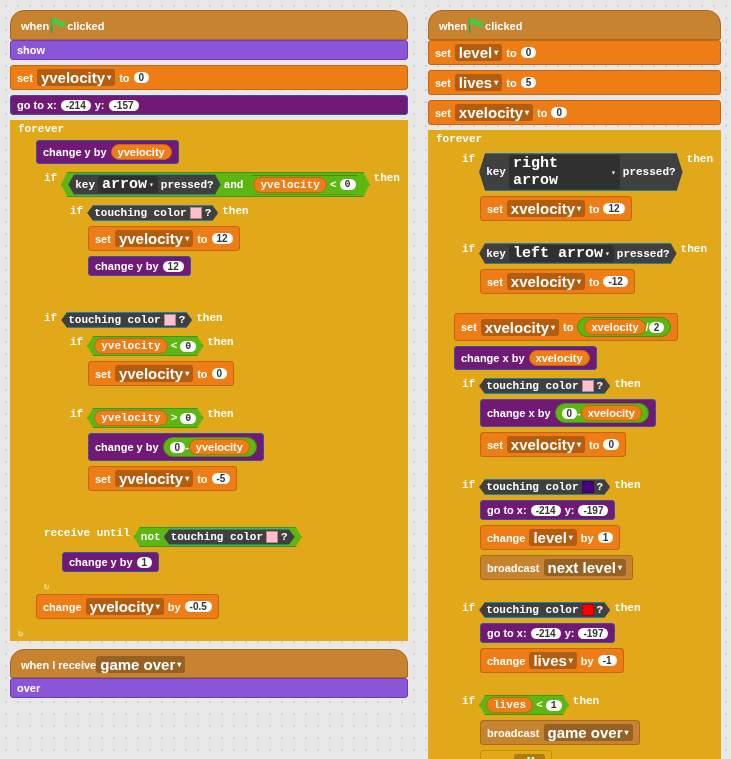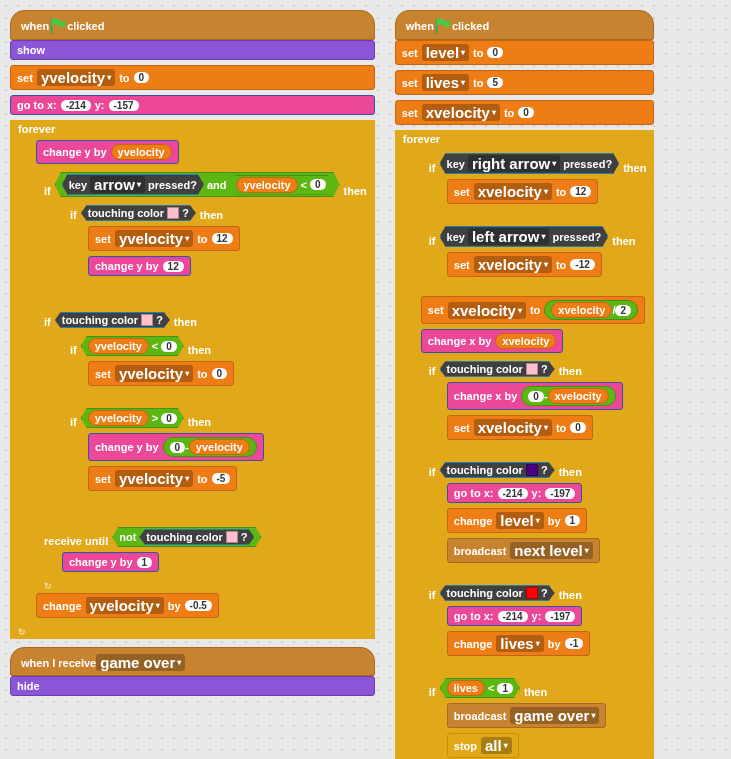--- a/index.html
+++ b/index.html
@@ -49,41 +49,42 @@
 .cblock {
   display: inline-flex;
   flex-direction: column;
   align-items: flex-start;
 }
 .cblock > .top, .cblock > .mid, .cblock > .bot {
   padding: 3px 8px;
   color: #fff;
   font-weight: bold;
   display: flex;
-  align-items: flex-end;
+  align-items: flex-start;
   gap: 4px;
+  font-family: Liberation Mono, monospace;
 }
 .cblock > .top { border-radius: 3px 3px 0 0; }
 .cblock > .bot { border-radius: 0 0 3px 3px; min-height: 12px; padding: 2px 8px; }
 .cblock > .body {
   display: flex;
   flex-direction: column;
   padding: 2px 0 2px 14px;
   border-left: 10px solid;
   border-color: inherit;
   margin-left: 2px;
   align-items: flex-start;
 }
 .events { background: #c88330; border: 1px solid #a86a1f; }
 .control { background: #e1a91a; border-color: #c88f0e; }
 .control > .top, .control > .bot, .control > .mid { background: #e1a91a; }
 .control > .body { border-left-color: #e1a91a; background: rgba(0,0,0,0); }
 .looks { background: #8a55d7; border: 1px solid #6b3db0; }
 .data { background: #ee7d16; border: 1px solid #c66510; }
-.motion { background: #ec4899; border: 1px solid #3651a8; }
+.motion { background: #701a75; border: 1px solid #3651a8; }
 .sensing { background: #404040; border: 1px solid #1e7fb0; }
 .operators { background: #5cb712; border: 1px solid #469010; }
 .pill {
   display: inline-flex;
   align-items: center;
   padding: 1px 6px;
   border-radius: 10px;
   font-weight: bold;
 }
 .hex {
@@ -322,21 +323,21 @@
           </div>
   </div>
  </div>
 
  <div class="stack">
   <div class="hat events">
    <span>when I receive</span>
    <span class="dd">game over</span>
   </div>
   <div class="blk looks">
-          <span>hide</span>
+          <span>over</span>
         </div>
  </div>
 </div>
 
 <div class="col">
  <div class="stack">
   <div class="hat events">
    <span>when</span>
    <span class="flag">
     <svg viewBox="0 0 20 20">

